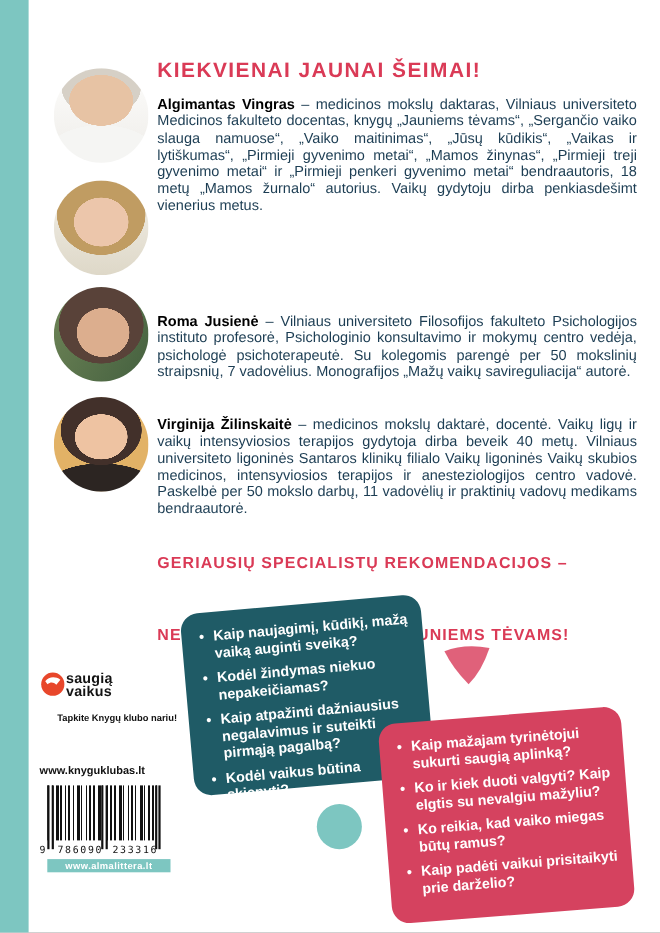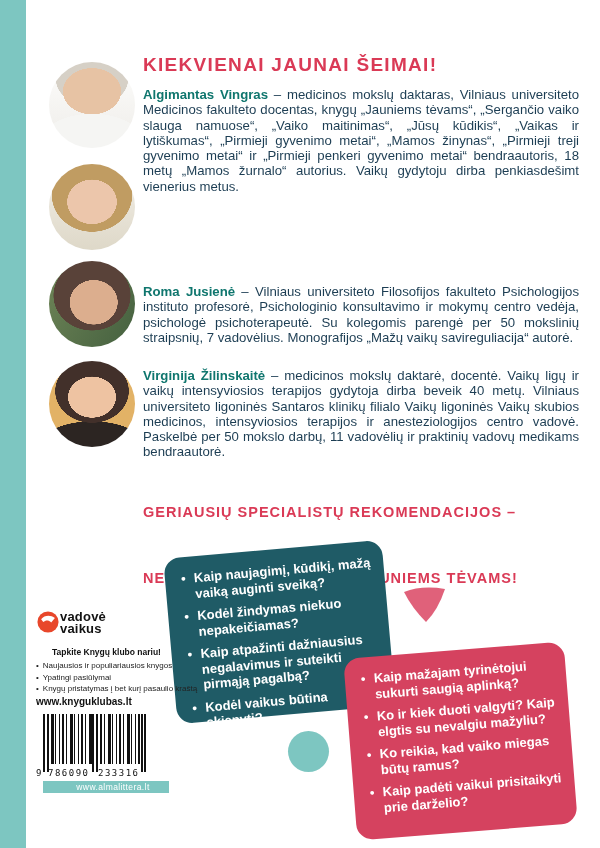--- a/index.html
+++ b/index.html
@@ -25,22 +25,22 @@
       radial-gradient(ellipse 45% 41% at 50% 40%,#594239 0 99%,transparent 100%),
       linear-gradient(120deg,#6f8557,#44603f);}
   .p4{top:361px;background:
       radial-gradient(ellipse 28% 24% at 50% 42%,#eec3a2 0 99%,transparent 100%),
       radial-gradient(ellipse 43% 37% at 50% 35%,#42302a 0 99%,transparent 100%),
       radial-gradient(ellipse 62% 30% at 50% 100%,#2c2522 0 99%,transparent 100%),
       radial-gradient(circle at 50% 45%,#e2b266 0 70%,#c7984d 100%);}
 
   .bio{position:absolute;left:143px;width:436px;margin:0;font-size:13.2px;line-height:15.3px;
        text-align:justify;color:#1c3d53;}
-  .bio strong{font-weight:bold;color:#0f766e;}
-  .b1{top:87px}.b2{top:209px}.b3{top:284px}.b4{top:368px}
+  .bio strong{font-weight:bold;color:#000000;}
+  .b1{top:87px}.b2{top:209px}.b3{top:284px}.b4{top:378px}
 
   .tagline{position:absolute;left:143px;top:457px;font-size:14.5px;font-weight:bold;
            color:#da3a56;letter-spacing:1px;line-height:22px;white-space:pre-wrap;}
 
   .bubble{position:absolute;box-sizing:border-box;border-radius:16px;color:#fff;font-weight:bold;
           font-size:13px;line-height:15.5px;padding:14px 12px 10px 16px;}
   .bubble ul{list-style:none;margin:0;padding:0;}
   .bubble li{position:relative;padding-left:13px;margin-bottom:7px;}
   .blt{position:absolute;left:0;top:0;}
   .teal{left:170px;top:549px;width:219px;height:166px;background:#1f5b66;transform:rotate(-5deg);}
@@ -64,25 +64,25 @@
       #111 0 2px,#fff 2px 4px,
       #111 4px 5px,#fff 5px 8px,
       #111 8px 11px,#fff 11px 12px,
       #111 12px 13px,#fff 13px 16px,
       #111 16px 17px,#fff 17px 19px);}
   .guard{position:absolute;top:2px;width:2px;height:58px;background:#111;}
   .g1{left:7px}.g2{left:11px}.g3{left:56px}.g4{left:60px}.g5{left:105px}.g6{left:108px}
   .digits{position:absolute;left:0;top:56px;width:112px;display:flex;
           font-family:"DejaVu Sans Mono",monospace;font-size:9px;color:#111;}
   .digits .pfx{width:12px;text-align:left;}
-  .digits .grp{flex:1;letter-spacing:1.5px;}
+  .digits .grp{flex:1;text-align:center;letter-spacing:1.5px;}
 
   .alma{position:absolute;left:43px;top:781px;width:112px;height:12px;background:#7dc6c1;
-        color:#fff;font-size:8.5px;font-weight:normal;line-height:12px;text-align:center;
-        letter-spacing:0.4px;padding-left:14px;}
+        color:#fff;font-size:8.5px;font-weight:bold;line-height:12px;text-align:center;
+        letter-spacing:0.4px;}
 </style>
 </head>
 <body>
 
 <div class="page">
 
   <div class="spine"></div>
 
   <h1 class="title">KIEKVIENAI JAUNAI ŠEIMAI!</h1>
 
@@ -124,31 +124,26 @@
 
   <div class="dot"></div>
 
   <span class="logo-ic">
     <svg width="22" height="22" viewBox="0 0 24 24">
       <circle cx="12" cy="12" r="11.5" fill="#e8472b"></circle>
       <path d="M4.5 9 C8 4.5 14.5 4 19.5 7.5 L15.5 12.5 C12.5 9.5 9.5 9.8 6.8 12 Z" fill="#ffffff"></path>
     </svg>
   </span>
   <div class="logo-tx">
-    <div>vadovė</div>
+    <div>saugią</div>
     <div>vaikus</div>
   </div>
 
   <div class="join">Tapkite Knygų klubo nariu!</div>
 
-  <div class="benefits">
-    <div class="row"><span class="bmark">•</span><span>Naujausios ir populiariausios knygos</span></div>
-    <div class="row"><span class="bmark">•</span><span>Ypatingi pasiūlymai</span></div>
-    <div class="row"><span class="bmark">•</span><span>Knygų pristatymas į bet kurį pasaulio kraštą</span></div>
-  </div>
 
   <div class="club-site">www.knyguklubas.lt</div>
 
   <div class="barcode">
     <div class="bars"></div>
     <div class="guard g1"></div>
     <div class="guard g2"></div>
     <div class="guard g3"></div>
     <div class="guard g4"></div>
     <div class="guard g5"></div>

